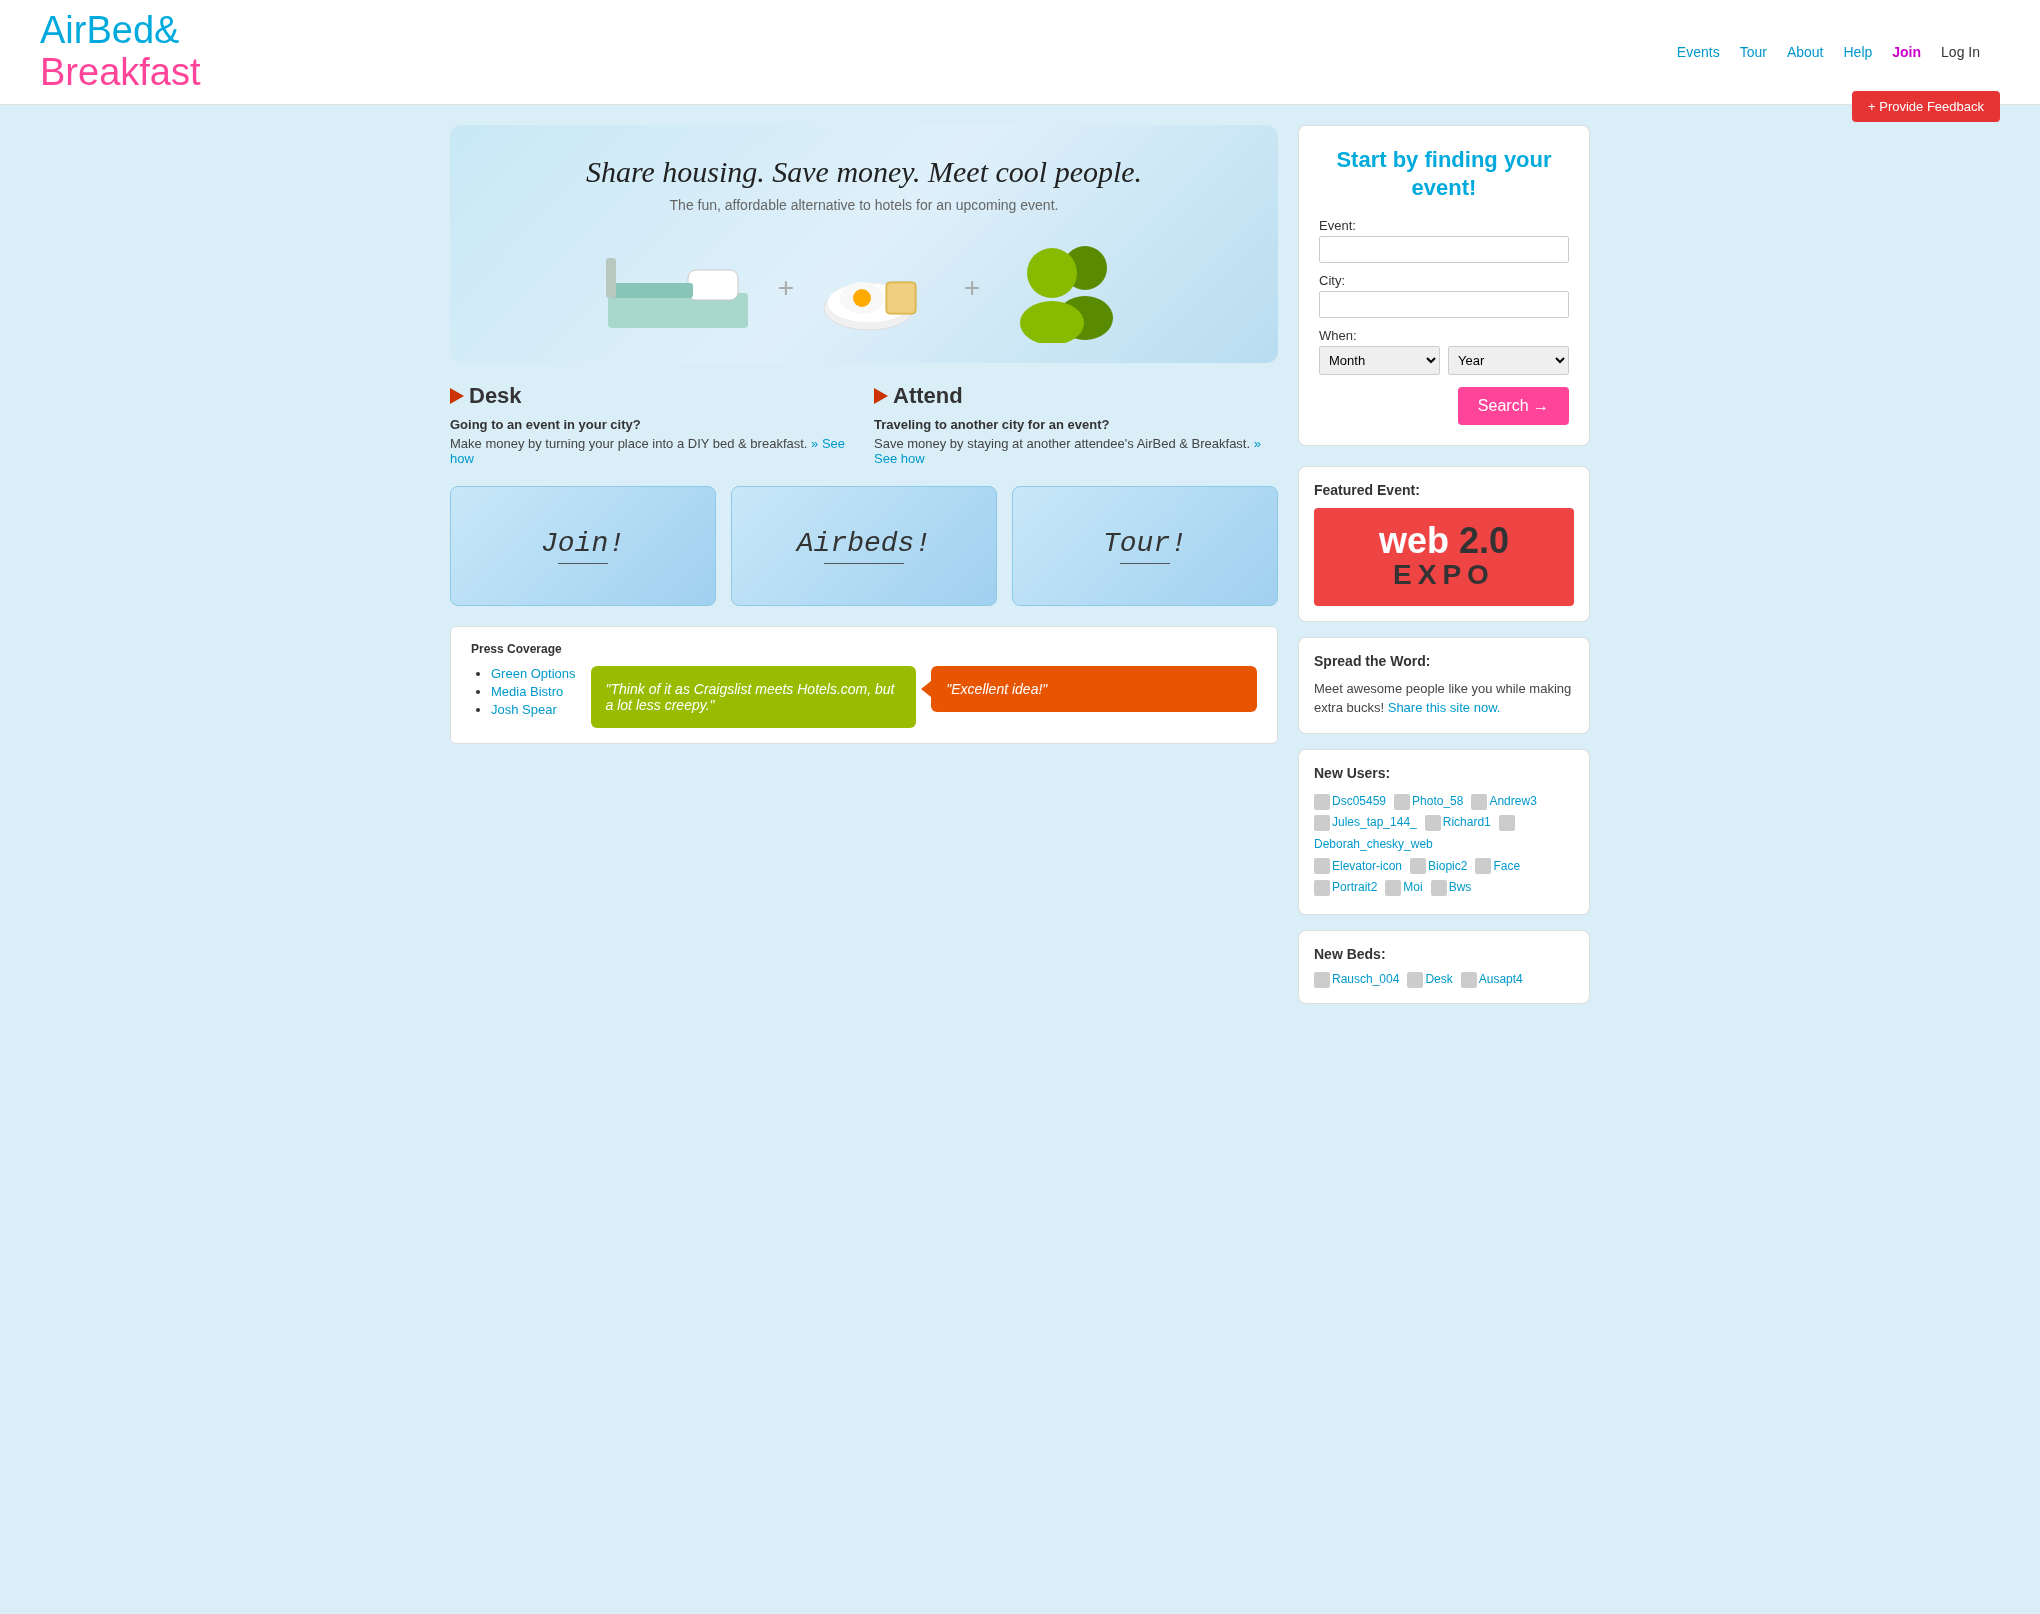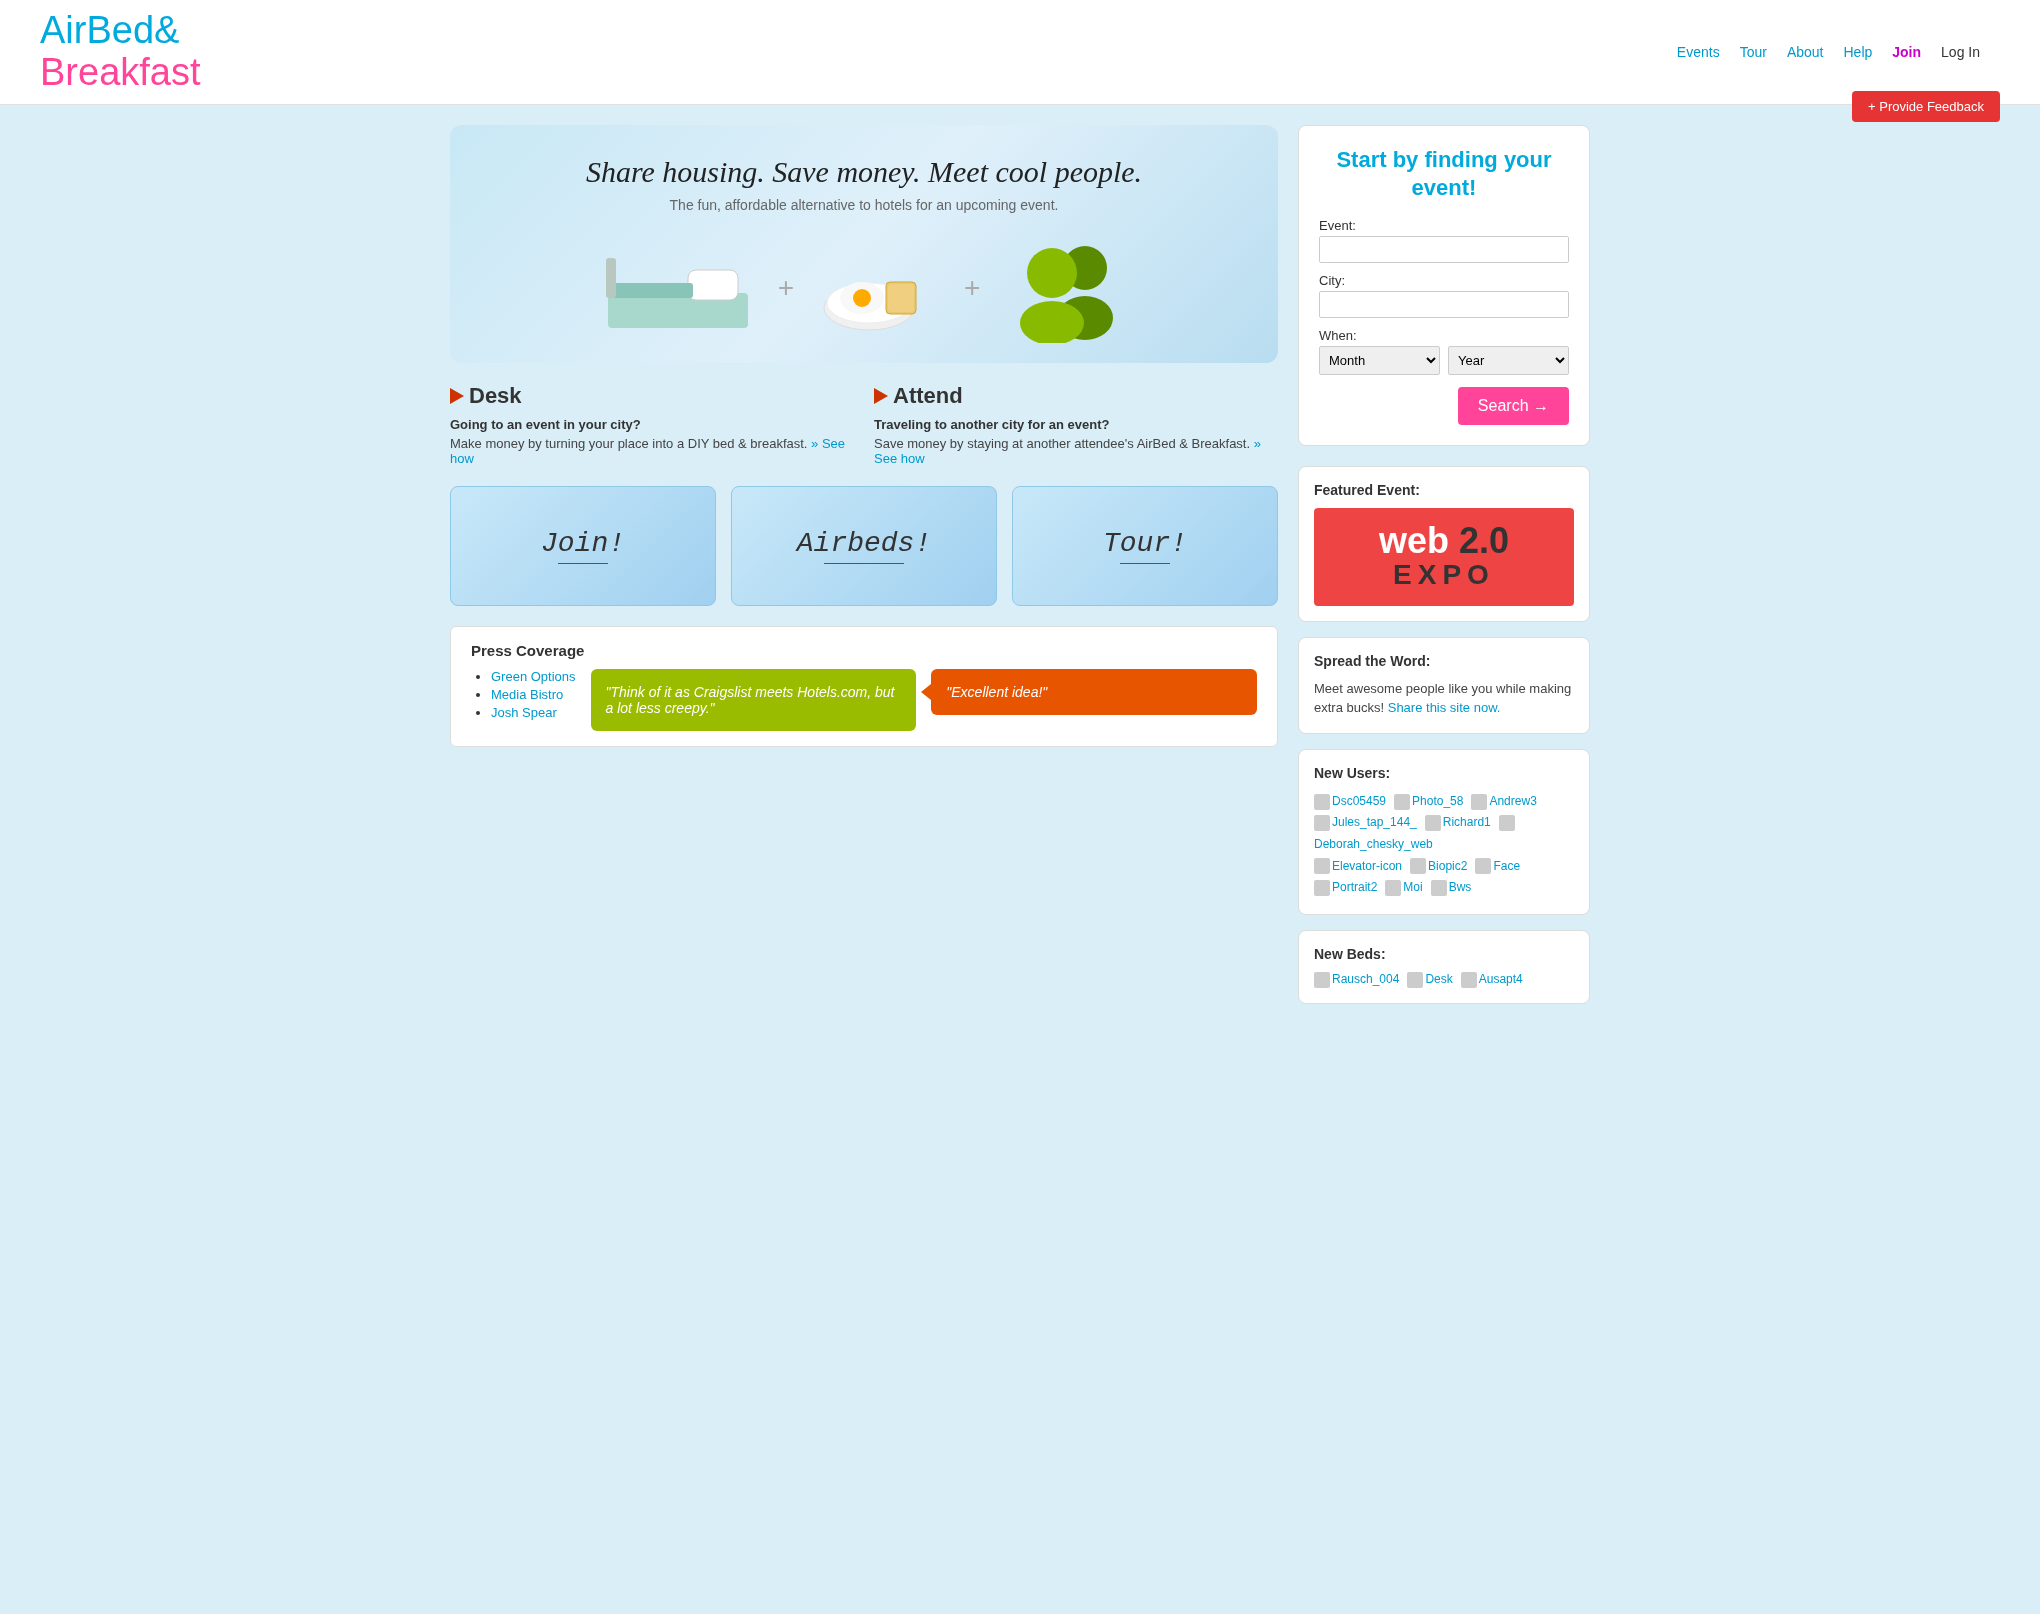--- a/index.html
+++ b/index.html
@@ -211,21 +211,21 @@
 
     
     .press-coverage {
       background: white;
       border: 1px solid #ddd;
       border-radius: 6px;
       padding: 15px 20px;
     }
     .press-title {
       font-weight: bold;
-      font-size: 15px;
+      font-size: 12px;
       margin-bottom: 10px;
     }
     .press-bottom {
       display: flex;
       gap: 15px;
       align-items: flex-start;
     }
     .press-list {
       list-style: disc;
       padding-left: 20px;

